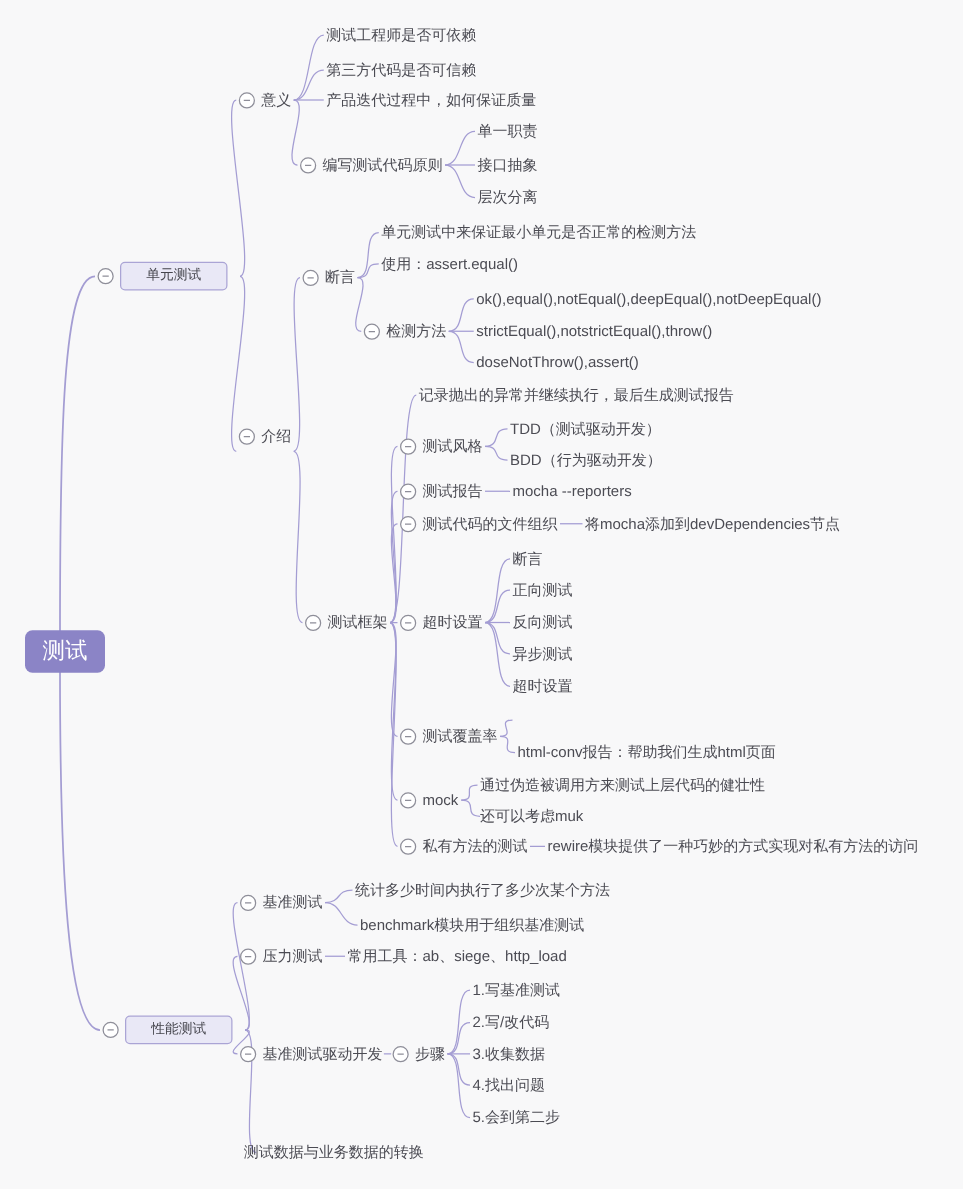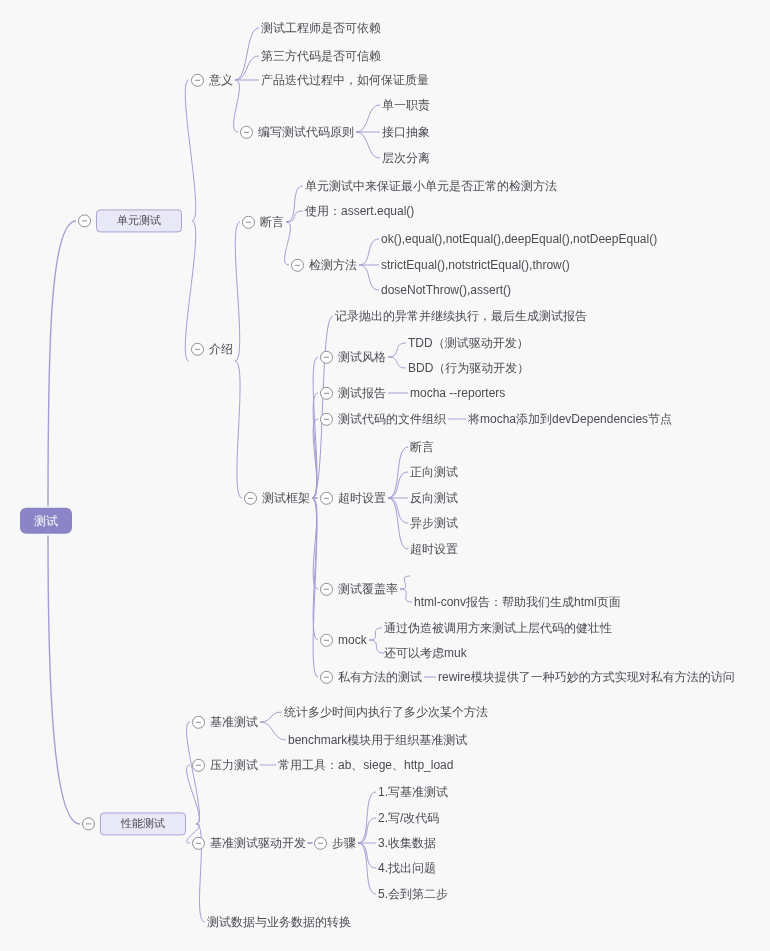--- a/index.html
+++ b/index.html
@@ -15,21 +15,21 @@
   .edge{fill:none;stroke:var(--edge);stroke-width:1;}
   .edge.thick{stroke-width:1.4;}
   .nd{position:absolute;transform:translateY(-50%);display:flex;align-items:center;gap:5px;
       white-space:nowrap;font-size:12px;color:var(--text);line-height:1.2;z-index:1;}
   .tg{width:13px;height:13px;flex:none;border:1px solid var(--toggle);border-radius:50%;
       background:#fff;position:relative;cursor:pointer;}
   .tg::after{content:"";position:absolute;left:3px;right:3px;top:50%;margin-top:-0.5px;height:1px;background:var(--toggle);}
   .topic .box{background:var(--topic-bg);border:1px solid var(--topic-border);border-radius:4px;
       padding:4px 20px;font-size:11px;color:#45454d;}
   .root .rootbox{background:var(--root-bg);color:var(--root-text);border-radius:6px;
-      padding:6px 14px;font-size:12px;}
+      padding:6px 14px;font-size:18px;}
 </style>
 </head>
 <body>
 
 <div id="canvas">
   <svg id="edges">
       <path d="M48,506.5 C48,349.475 50,221 76,221" class="edge thick"></path>
       <path d="M48,535.5 C48,694.175 54,824 80,824" class="edge thick"></path>
       <path d="M192,221 C206,221 175,80 189,80" class="edge"></path>
       <path d="M235,80 C249,80 245,28 259,28" class="edge"></path>
@@ -261,16 +261,16 @@
     </div>
   <div class="nd leaf" style="left:378px;top:843px">
       <span class="lbl">3.收集数据</span>
     </div>
   <div class="nd leaf" style="left:378px;top:868px">
       <span class="lbl">4.找出问题</span>
     </div>
   <div class="nd leaf" style="left:378px;top:894px">
       <span class="lbl">5.会到第二步</span>
     </div>
-  <div class="nd leaf" style="left:207px;top:922px">
+  <div class="nd leaf" style="left:195px;top:922px">
       <span class="lbl">测试数据与业务数据的转换</span>
     </div>
 </div>
 
 </body></html>

